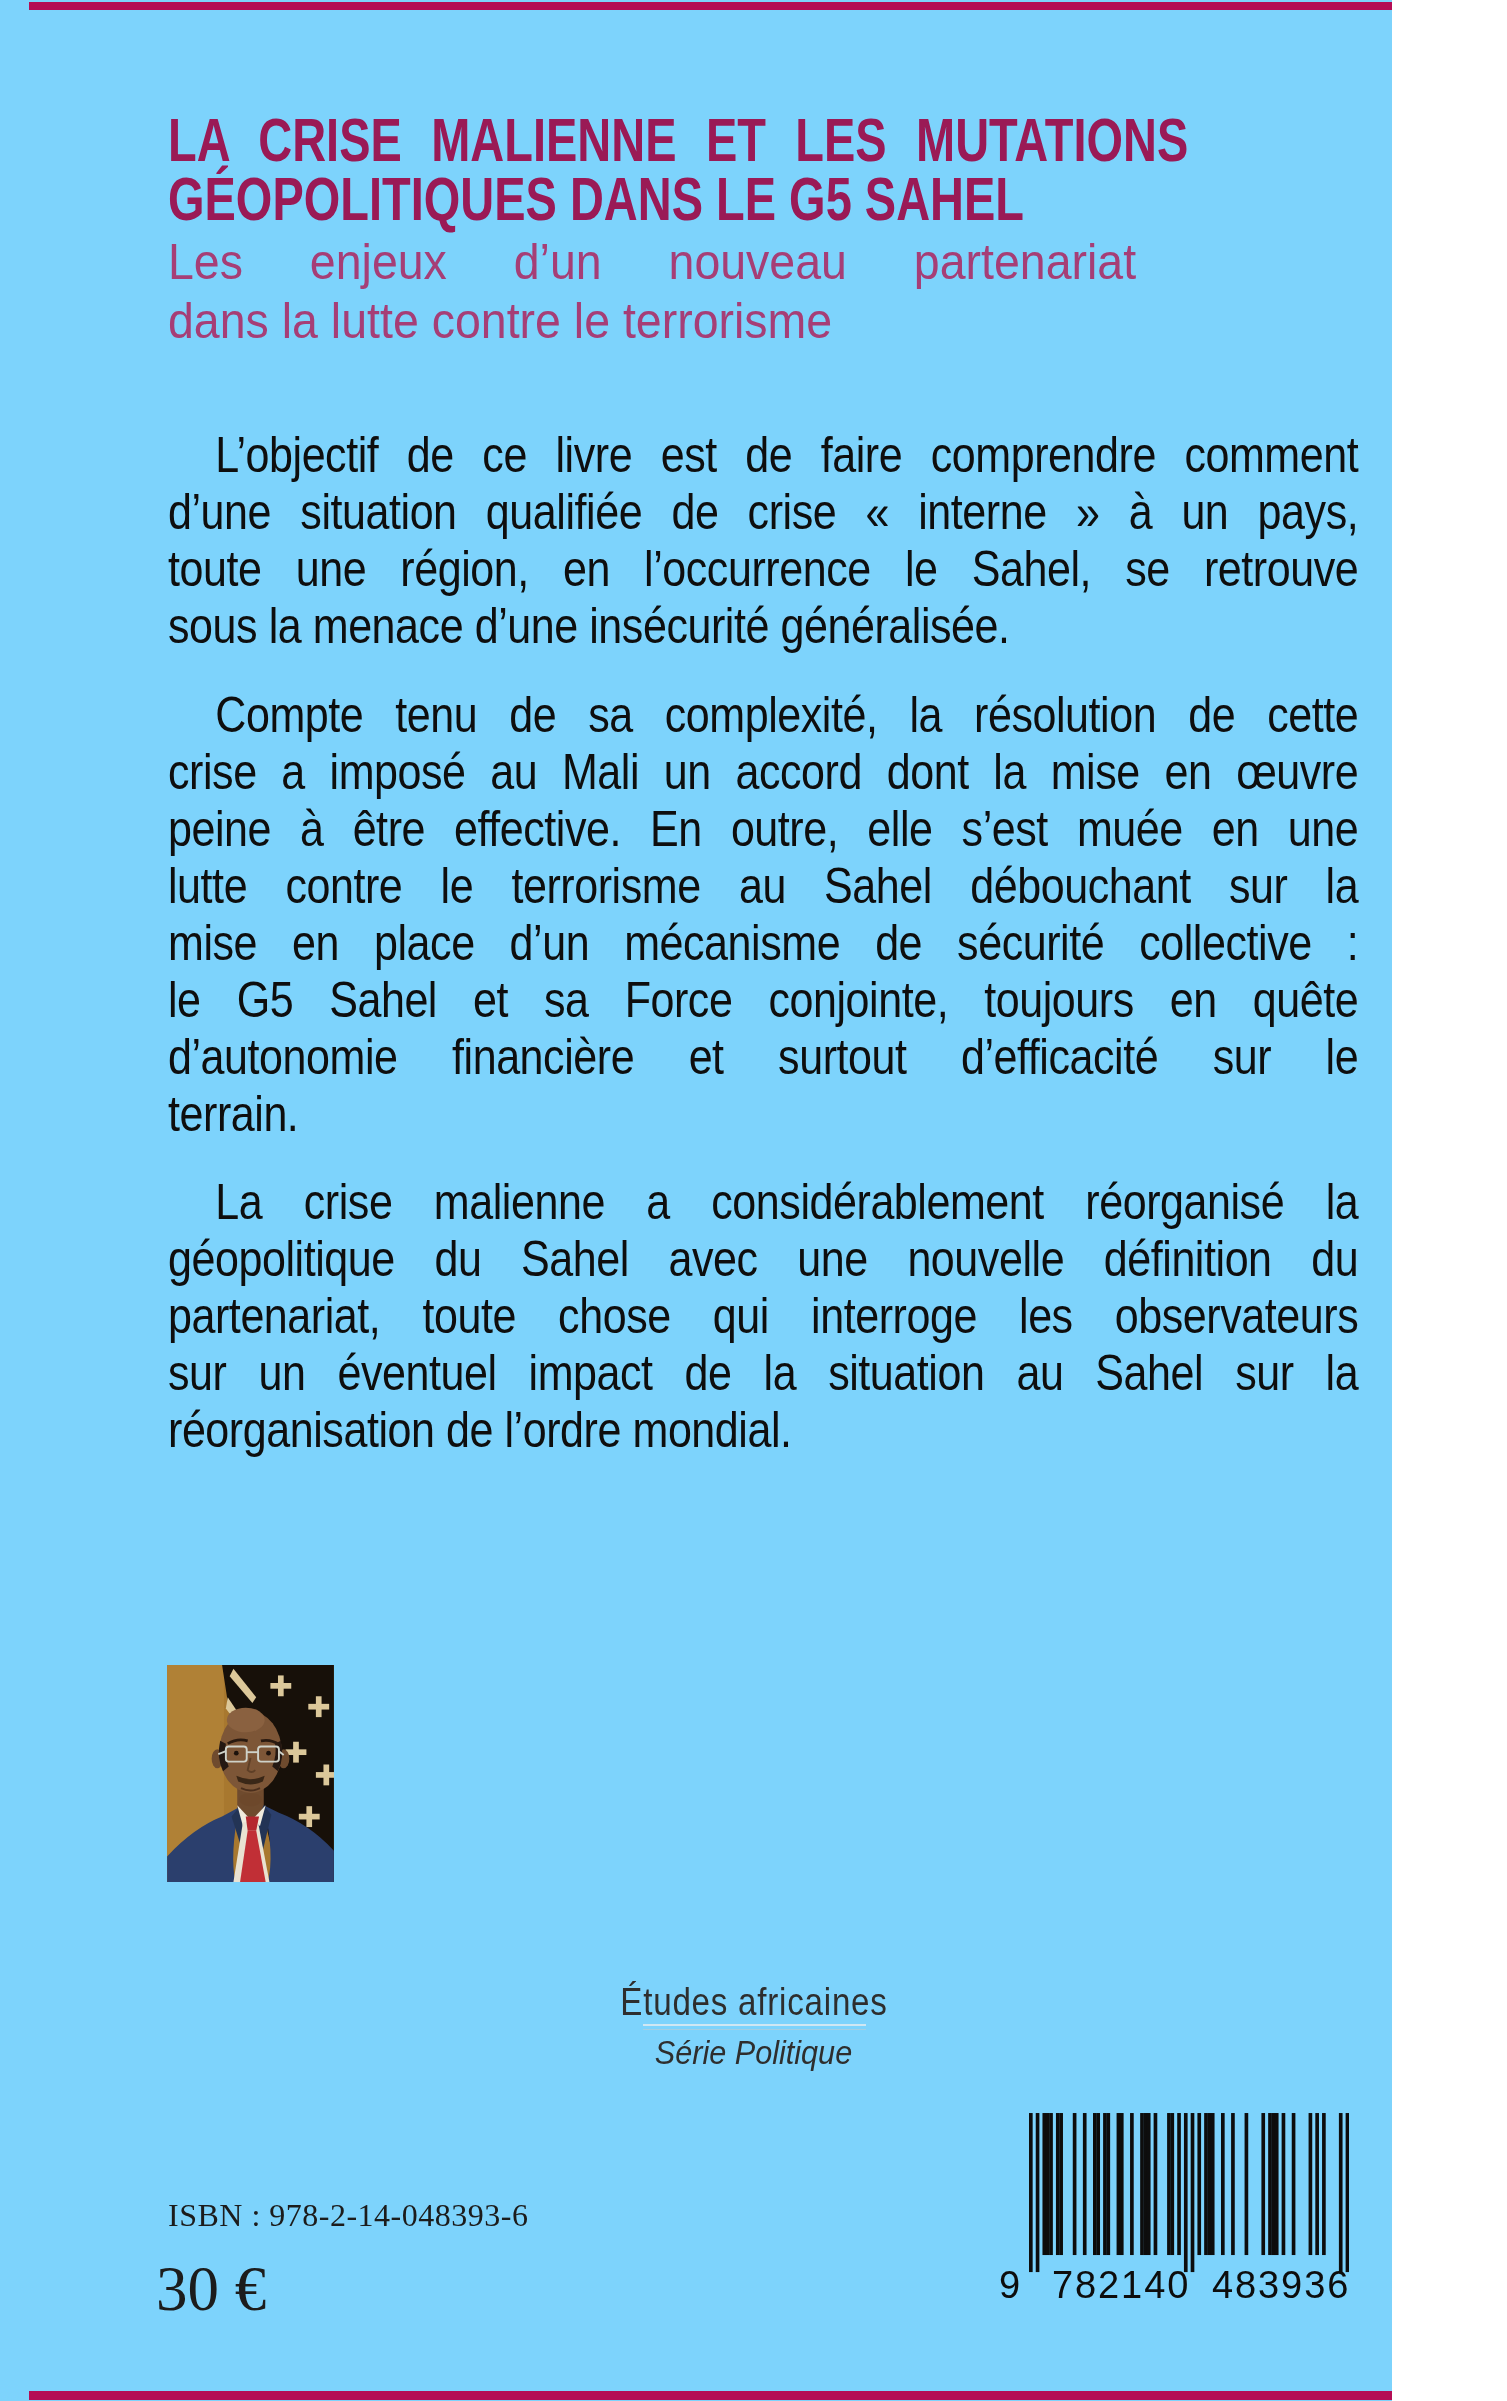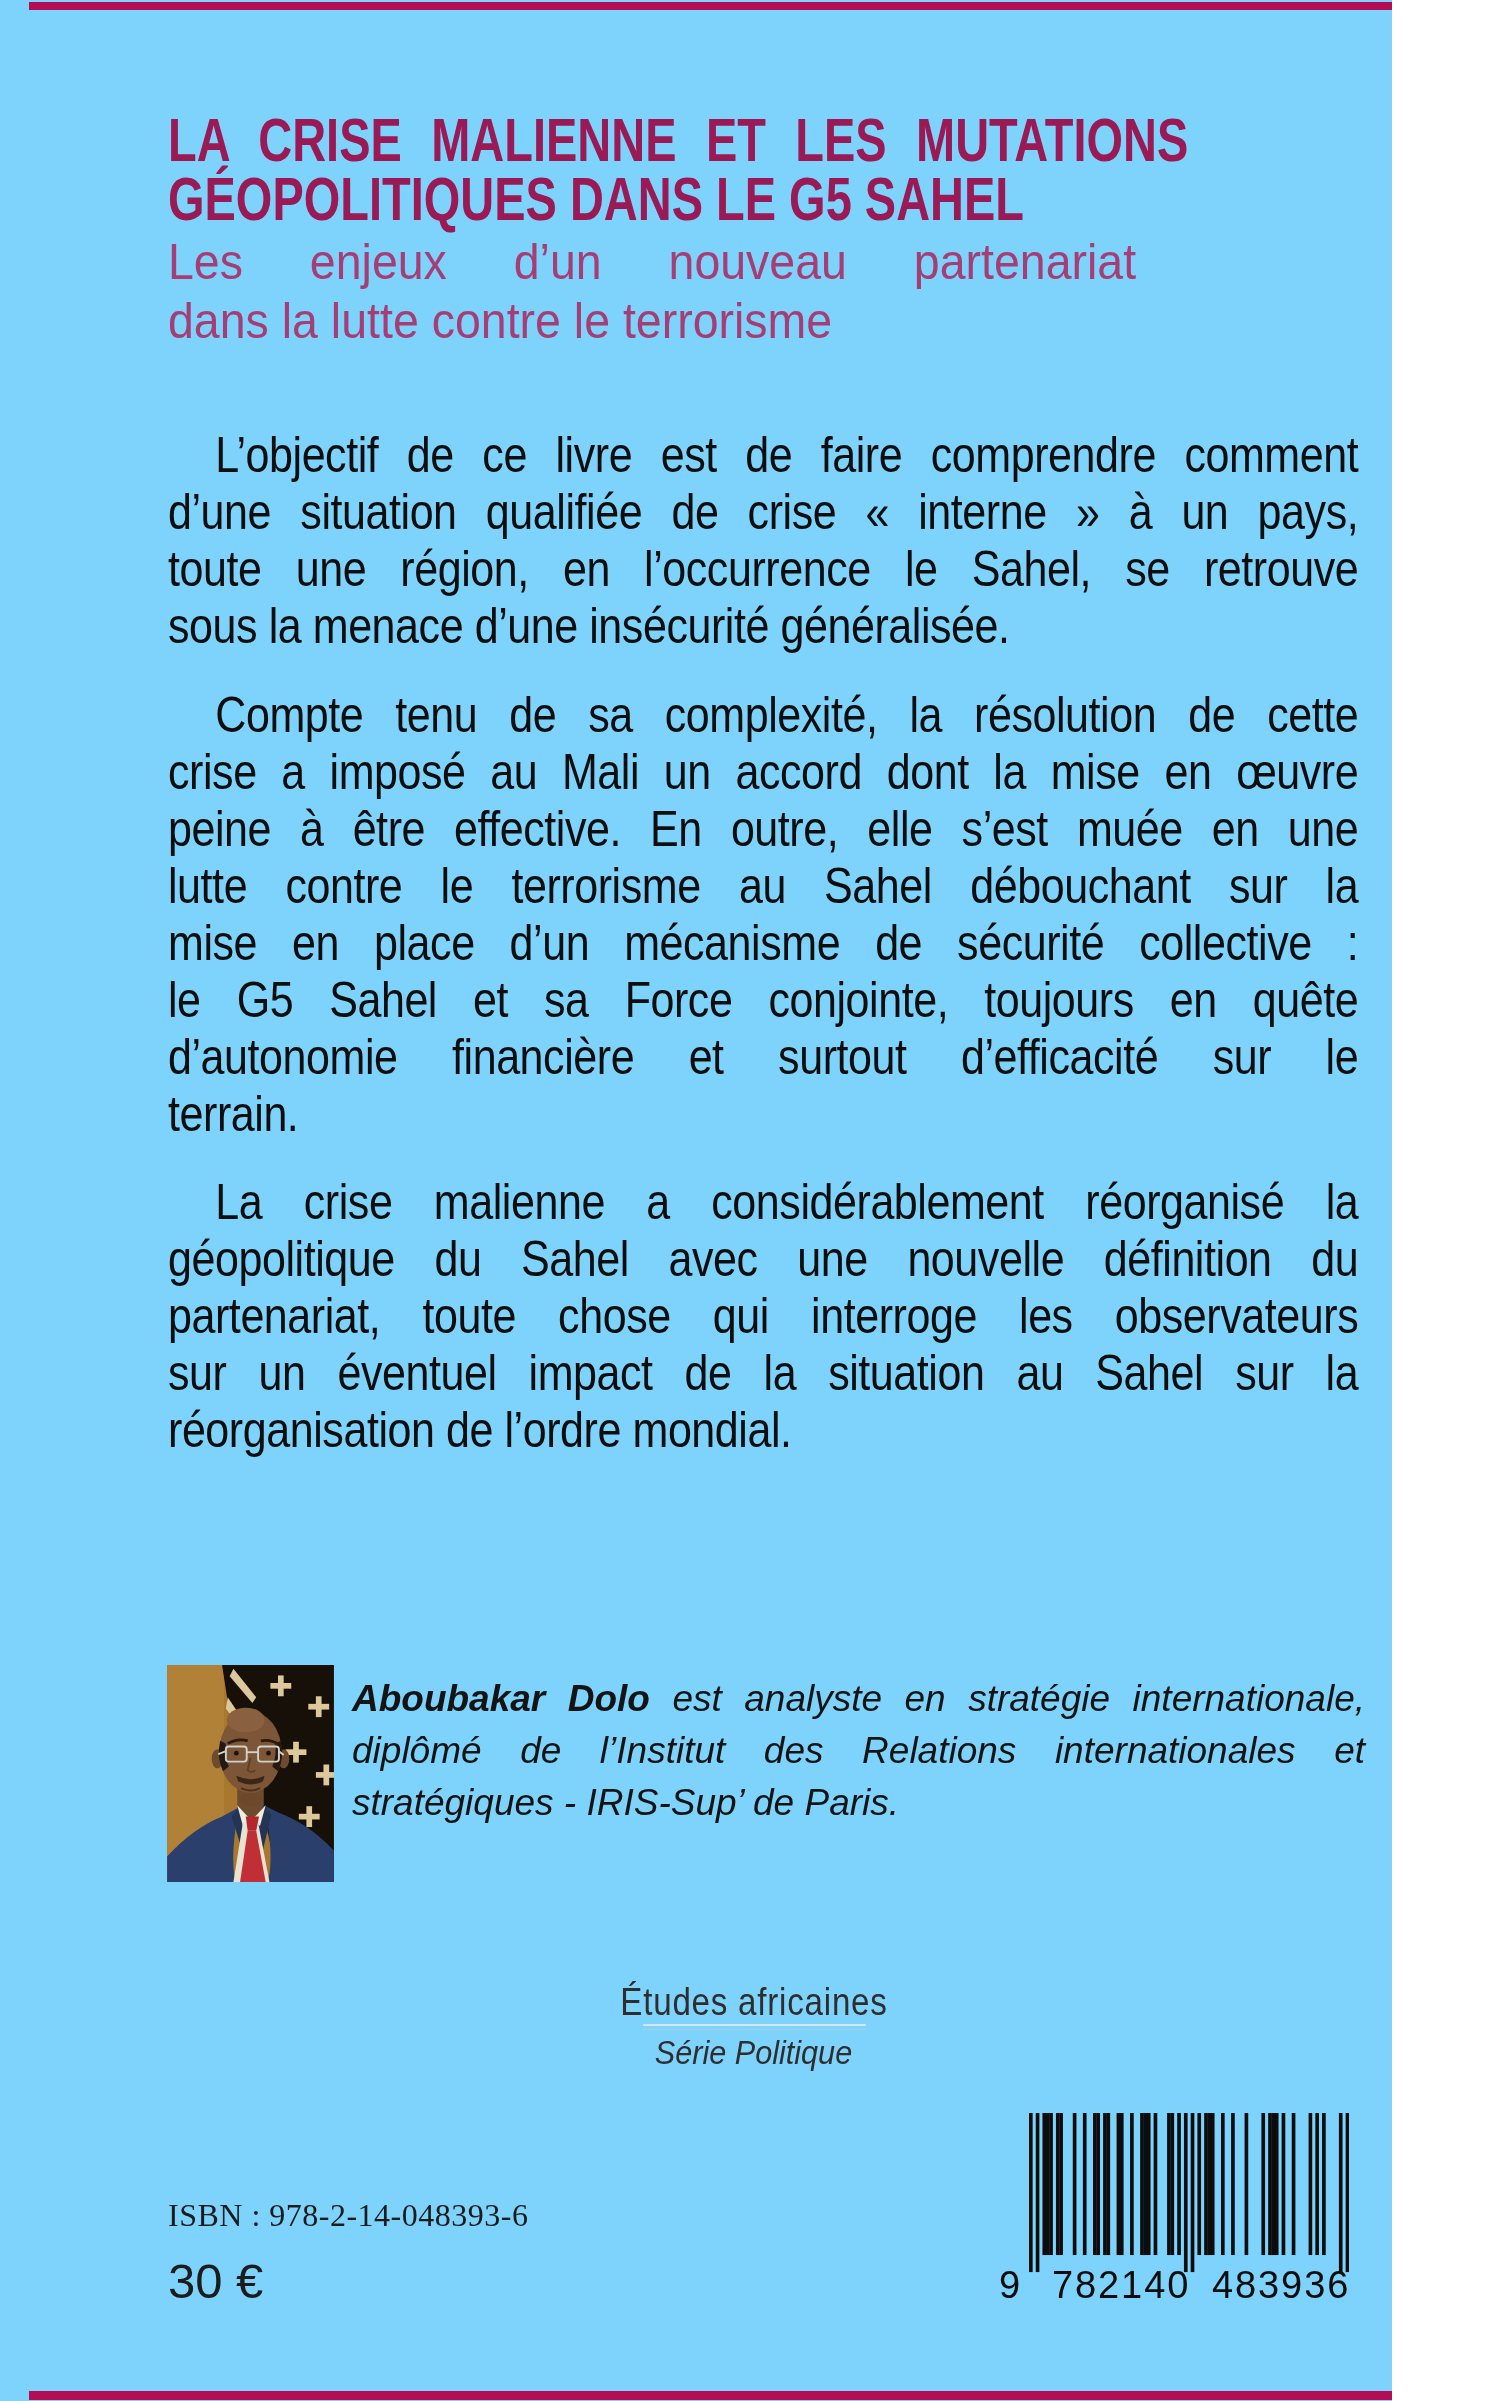--- a/index.html
+++ b/index.html
@@ -36,22 +36,22 @@
        font-size:39px;letter-spacing:0.9px;color:#2e2e2e;font-weight:normal;
        transform:scaleX(0.85);}
   #collection-rule{position:absolute;left:643px;top:2024px;width:223px;height:2.8px;
        border-top:2.8px solid #cfe7f3;border-bottom:1.9px solid #a5cfe3;}
   #series-name{position:absolute;left:564px;top:2033px;width:379px;text-align:center;
        font-style:italic;font-size:34px;color:#2e2e2e;transform:scaleX(0.9);}
 
   
   #isbn{position:absolute;left:168px;top:2197px;font-family:"Liberation Serif",serif;
         font-size:32px;letter-spacing:0.5px;color:#1c1c1c;}
-  #price{position:absolute;left:168px;top:2253px;font-family:Liberation Sans, sans-serif;
-        font-size:49px;color:#1c1c1c;}
+  #price{position:absolute;left:156px;top:2253px;font-family:Liberation Serif, serif;
+        font-size:63px;color:#1c1c1c;}
 
   #barcode-svg{position:absolute;left:1029px;top:2113px;}
   .bcd{position:absolute;font-size:38px;letter-spacing:1.9px;color:#0d0d0d;
        font-family:"Liberation Sans",sans-serif;}
   #bcd-first{left:999px;top:2264px;letter-spacing:0;}
   #bcd-g1{left:1052px;top:2264px;}
   #bcd-g2{left:1196px;top:2264px;margin-left:16px;}
 </style>
 </head>
 <body>
@@ -156,25 +156,20 @@
       <path d="M76,150 L90,174 L80,198 L68,160 Z" fill="#233455"></path>
       <path d="M102,148 L90,174 L100,200 L110,158 Z" fill="#233455"></path>
       <path d="M74,148 L88,163 L80,170 Z" fill="#f0ebdd"></path>
       <path d="M104,148 L90,163 L98,170 Z" fill="#f0ebdd"></path>
       <path d="M80,166 L96,166 L108,229 L70,229 Z" fill="#e9e2d2"></path>
       <path d="M83,160 L97,160 L94,175 L85,175 Z" fill="#b5272e"></path>
       <path d="M85,175 L94,175 L104,229 L77,229 Z" fill="#c12f36"></path>
     </g>
   </svg>
 
-  <div id="bio">
-    <div class="tline"><span class="name">Aboubakar Dolo</span><span> est analyste en stratégie internationale,</span></div>
-    <div class="tline">diplômé de l’Institut des Relations internationales et</div>
-    <div class="tline tlast">stratégiques - IRIS-Sup’ de Paris.</div>
-  </div>
 
   <div id="collection-name">Études africaines</div>
   <div id="collection-rule"></div>
   <div id="series-name">Série Politique</div>
 
   <div id="isbn">ISBN : 978-2-14-048393-6</div>
   <div id="price">30 €</div>
 
   <svg id="barcode-svg" width="320" height="161" viewBox="0 0 338 170" xmlns="http://www.w3.org/2000/svg">
     <g fill="#0d0d0d">

